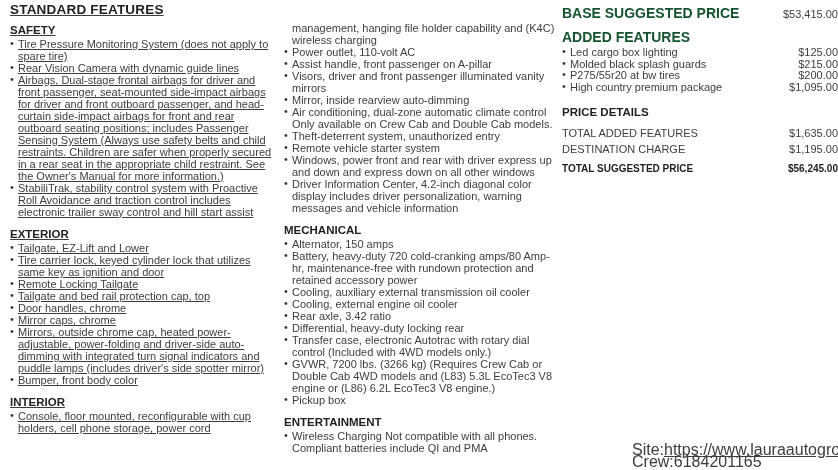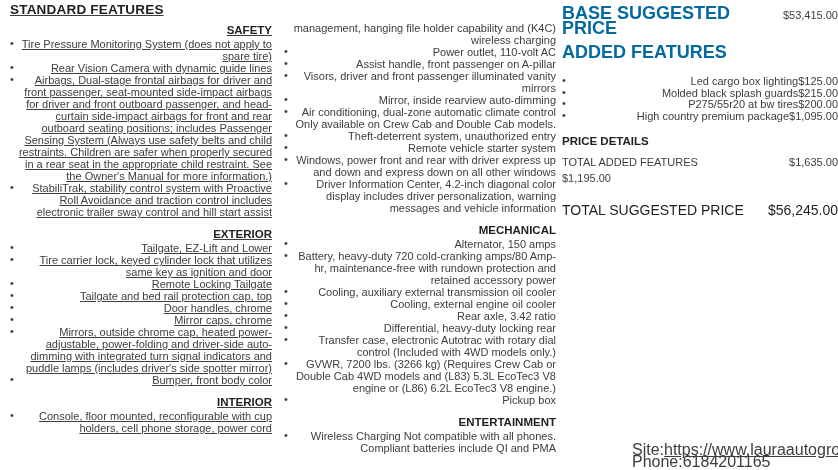--- a/index.html
+++ b/index.html
@@ -21,21 +21,21 @@
   #col3 { left: 562px; top: 6px;  width: 276px; }
 
   .doc-title {
     font-size: 13.5px;
     font-weight: bold;
     color: #1f1f1f;
     letter-spacing: 0.2px;
     margin-bottom: 7px;
     line-height: 15px;
   }
-  .section { margin-top: 10px; text-align: right; }
+  .section { margin-top: 10px; }
   .section:first-child, .doc-title + .section { margin-top: 0; }
   .sec-heading {
     font-weight: bold;
     color: #1f1f1f;
     font-size: 11.5px;
     line-height: 13px;
     margin-bottom: 1px;
   }
   .li { position: relative; padding-left: 8px; }
   .li::before {
@@ -45,41 +45,41 @@
     top: -1px;
     font-size: 11px;
     color: #3d3d3d;
   }
   .li.cont::before { content: ""; }
 
   
   .price-row { display: flex; justify-content: space-between; align-items: baseline; }
   .p-head {
     font-weight: bold;
-    color: #0369a1;
-    font-size: 18px;
+    color: #14532d;
+    font-size: 14px;
     line-height: 15px;
   }
   .base-row { margin-bottom: 9px; }
-  .added-head { margin-bottom: 16px; }
-  #added-features .price-row { line-height: 11.6px; text-align: right; }
+  .added-head { margin-bottom: 2px; }
+  #added-features .price-row { line-height: 11.6px; }
   #added-features .li { flex: 1; }
   .p-subhead {
     font-weight: bold;
     color: #1f1f1f;
     font-size: 11.5px;
     line-height: 13px;
     margin-top: 13px;
     margin-bottom: 6px;
   }
   #detail-rows .price-row { line-height: 16px; }
   .total-row {
-    margin-top: 16px;
-    font-weight: normal;
-    font-size: 14px;
+    margin-top: 4px;
+    font-weight: bold;
+    font-size: 10px;
     color: #1f1f1f;
     line-height: 16px;
   }
   .p-val { color: #3d3d3d; }
 
   #footer {
     position: absolute;
     left: 632px;
     top: 444px;
     font-size: 16px;
@@ -176,25 +176,26 @@
         <span class="p-val">$1,095.00</span>
       </div>
     </div>
   <div class="p-subhead">PRICE DETAILS</div>
   <div id="detail-rows">
       <div class="price-row">
         <span>TOTAL ADDED FEATURES</span>
         <span class="p-val">$1,635.00</span>
       </div>
       <div class="price-row">
+        <span>DESTINATION CHARGE</span>
         <span class="p-val">$1,195.00</span>
       </div>
     </div>
   <div class="price-row total-row">
     <span>TOTAL SUGGESTED PRICE</span>
     <span>$56,245.00</span>
   </div>
 </div>
 
 <div id="footer">
   <div class="f-line"><span>Site:</span><a>https://www.lauraautogroup.com/</a></div>
-  <div class="f-line"><span>Phone:</span><span>6184201165</span></div>
+  <div class="f-line"><span>Crew:</span><span>6184201165</span></div>
 </div>
 
 </body></html>

